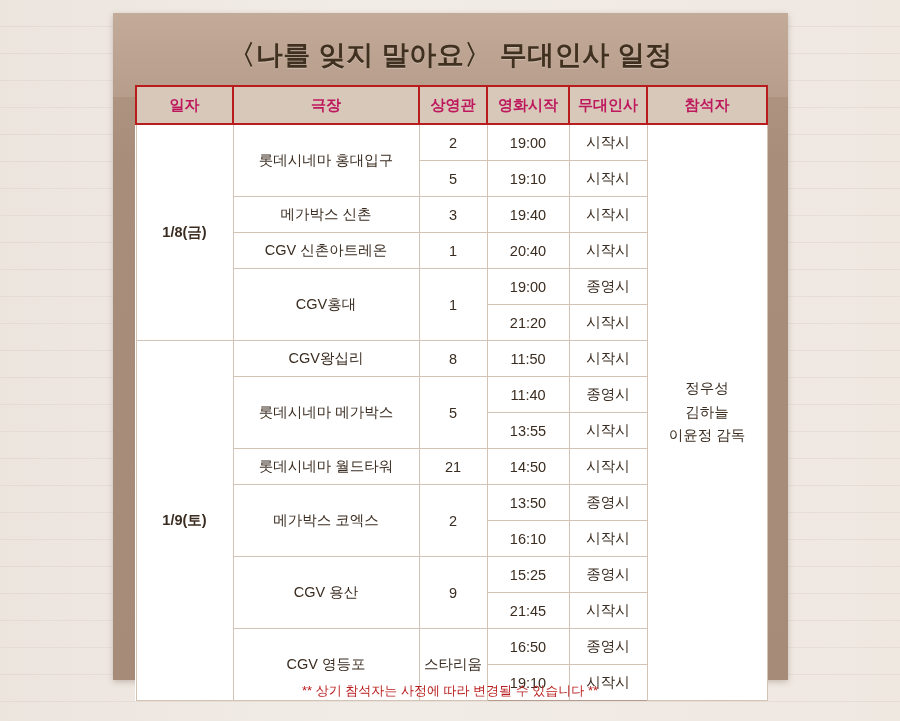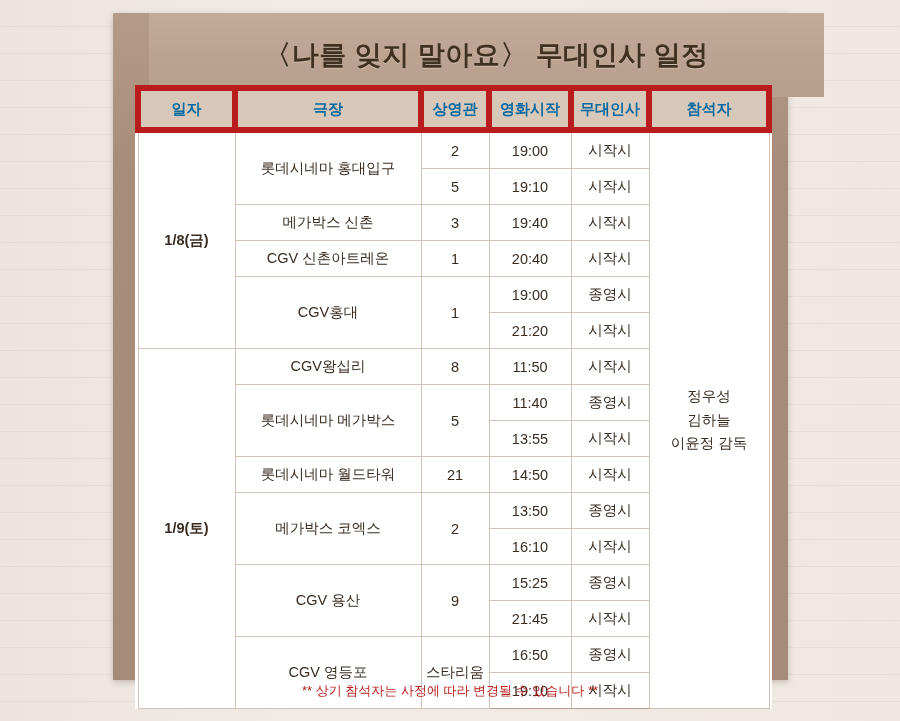--- a/index.html
+++ b/index.html
@@ -45,21 +45,20 @@
   .title-bar {
     position: absolute;
     left: 0;
     top: 0;
     width: 675px;
     height: 84px;
     display: flex;
     align-items: center;
     justify-content: center;
     background: linear-gradient(to bottom, #c3ab99 0%, #b79d8b 100%);
-    margin-left: 36px;
   }
   .title-text {
     font-size: 27px;
     color: #40301f;
     letter-spacing: 0.5px;
     font-weight: bold;
     text-shadow: 0 1px 0 rgba(255,255,255,0.28);
     white-space: nowrap;
   }
   .table-wrap {
@@ -69,25 +68,25 @@
     width: 631px;
   }
   table.schedule {
     border-collapse: collapse;
     width: 631px;
     background: #ffffff;
     table-layout: fixed;
   }
   table.schedule th {
     background: #d8c8ba;
-    color: #0369a1;
+    color: #be185d;
     font-size: 15px;
     font-weight: bold;
     height: 34px;
-    border: 6px solid #b91c1c;
+    border: 2px solid #b91c1c;
   }
   table.schedule td {
     border: 1px solid #d3c3b5;
     color: #3a2c20;
     font-size: 14.5px;
     text-align: center;
     height: 33px;
     background: #fff;
   }
   td.date-cell {

